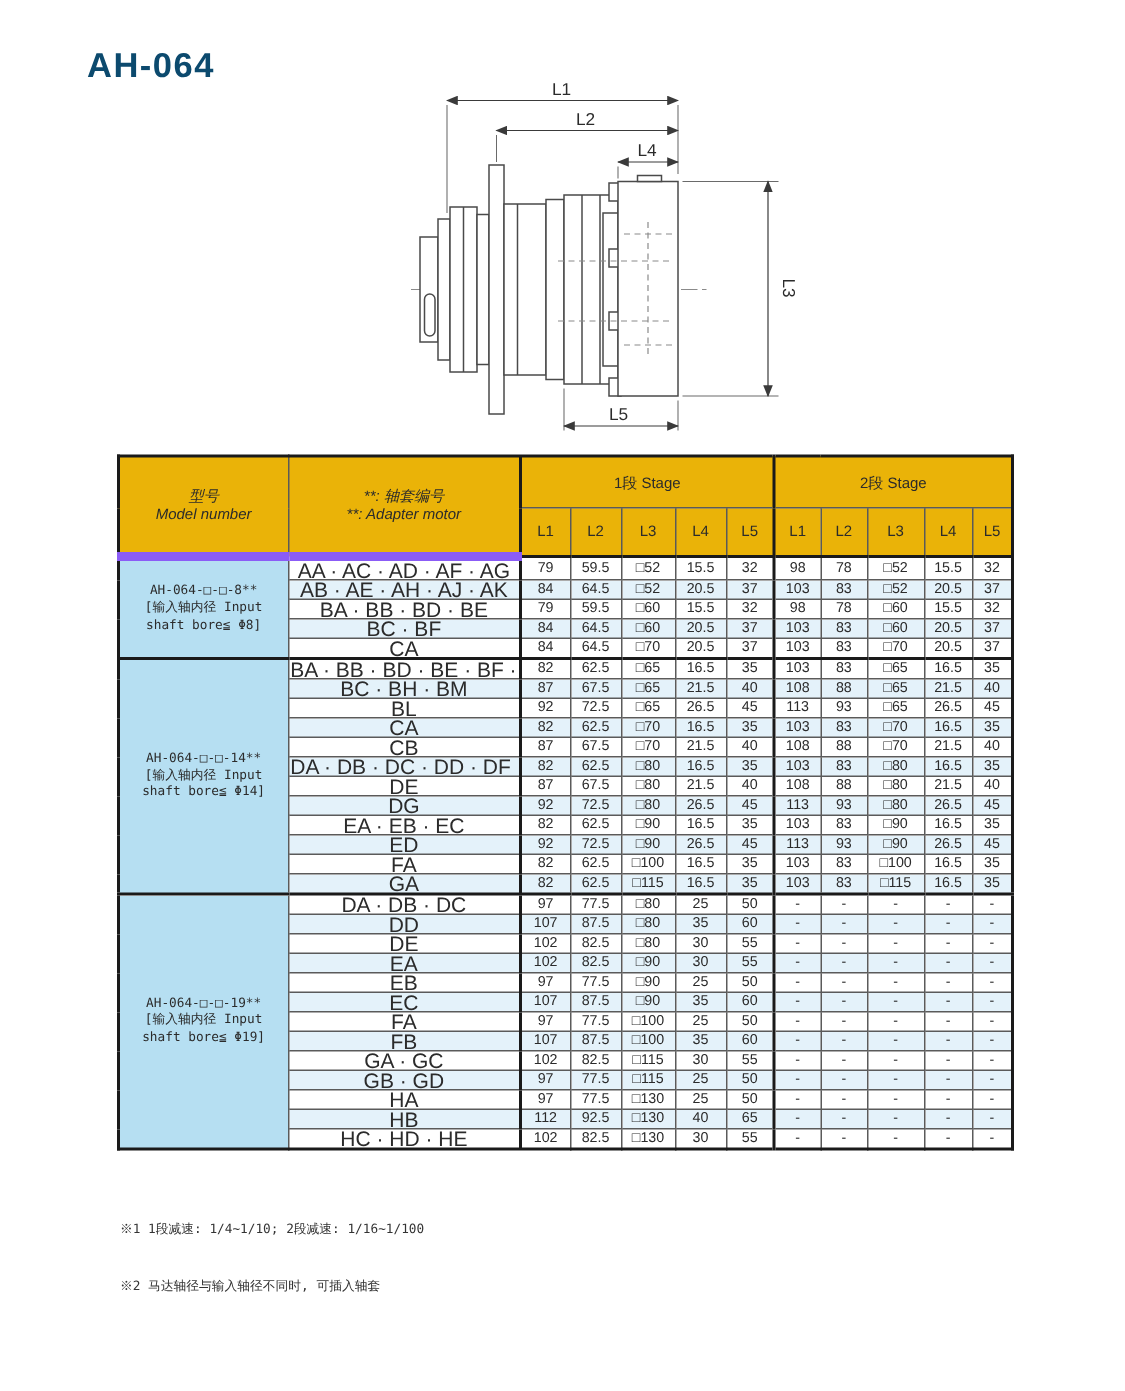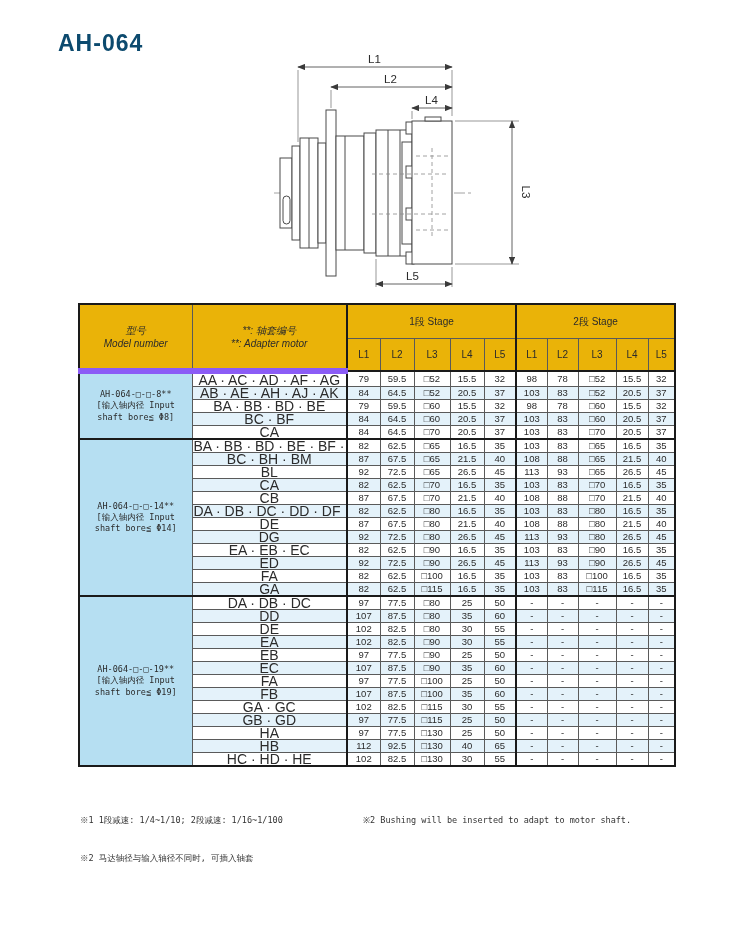--- a/index.html
+++ b/index.html
@@ -574,14 +574,13 @@
         <td>-</td>
       </tr>
     </tbody>
 </table>
 
 <div class="footnote zh">
   <div>※1 1段减速: 1/4~1/10; 2段减速: 1/16~1/100</div>
   <div>※2 马达轴径与输入轴径不同时, 可插入轴套</div>
 </div>
 <div class="footnote en">
-  <div>※2 Bushing will be inserted to adapt to motor shaft.</div>
 </div>
 
 </body></html>

